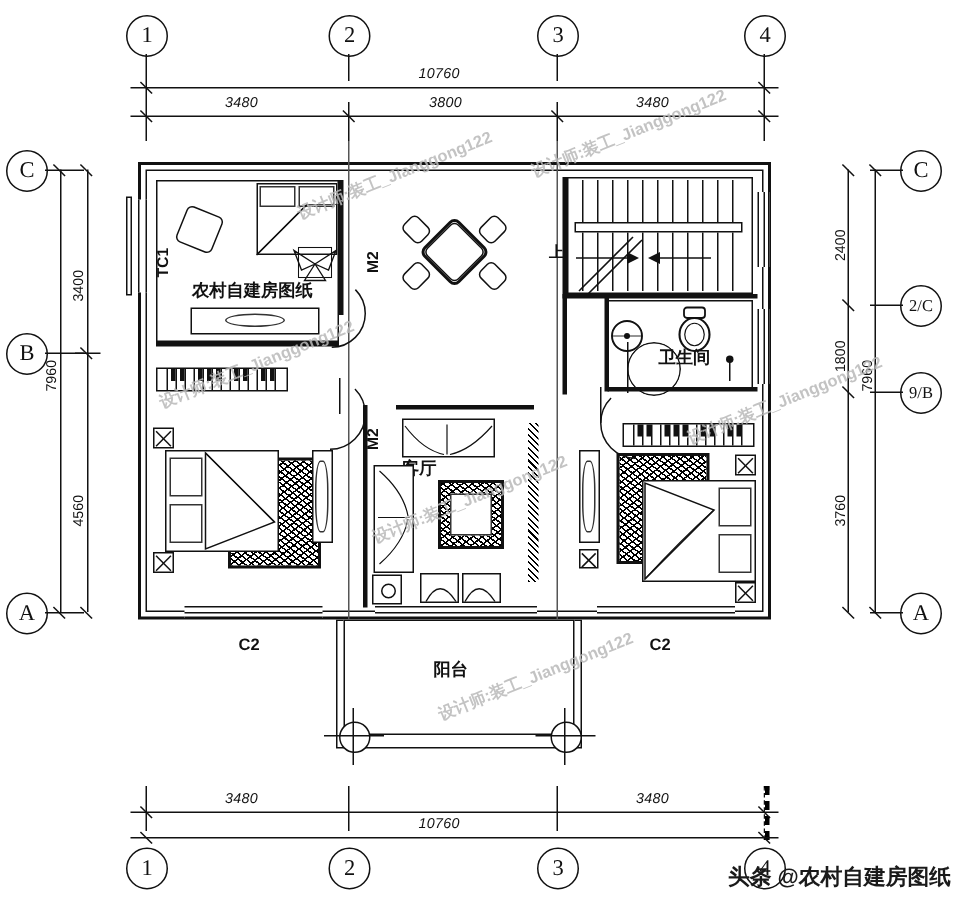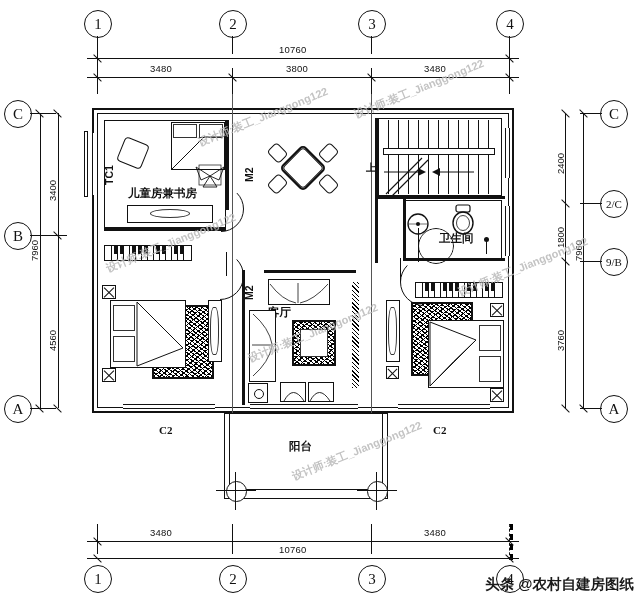--- a/index.html
+++ b/index.html
@@ -7,36 +7,36 @@
        font-family:"Liberation Sans","DejaVu Sans",sans-serif;color:#000;}
   #stage{position:absolute;left:0;top:0;width:640px;height:598px;}
   .abs{position:absolute;}
   
   .bub{position:absolute;width:26px;height:26px;border:1.3px solid #111;border-radius:50%;
        display:flex;align-items:center;justify-content:center;font-size:15px;
        font-family:"Liberation Serif","DejaVu Serif",serif;background:#fff;color:#111;}
   .bub.sm{font-size:11px;}
   
   .dim{position:absolute;font-size:9.5px;color:#111;white-space:nowrap;
-       font-family:"Liberation Sans",sans-serif;letter-spacing:.2px;}
+       font-family:"Liberation Sans",sans-serif;letter-spacing:.2px;font-style:italic;}
   .dimv{position:absolute;font-size:9.5px;color:#111;white-space:nowrap;
         transform-origin:center center;}
   
   .hl{position:absolute;height:0;border-top:1px solid #111;}
   .vl{position:absolute;width:0;border-left:1px solid #111;}
   .slash{position:absolute;width:11px;height:0;border-top:1.6px solid #111;
          transform:rotate(45deg);transform-origin:center;}
   
   .wall{position:absolute;background:#fff;border:1.6px solid #111;box-sizing:border-box;}
   .wallfill{position:absolute;background:#111;}
   .room{position:absolute;box-sizing:border-box;border:1.3px solid #111;background:#fff;}
   .furn{position:absolute;box-sizing:border-box;border:1px solid #111;background:#fff;}
   .furn-thin{position:absolute;box-sizing:border-box;border:.8px solid #333;background:#fff;}
   .lbl{position:absolute;font-size:11px;color:#111;white-space:nowrap;
-       font-family:Liberation Serif, serif;font-weight:700;}
+       font-family:Liberation Sans, sans-serif;font-weight:700;}
   .lbl-cn{position:absolute;font-size:11.5px;color:#111;white-space:nowrap;font-weight:700;}
   .lbl-v{position:absolute;font-size:10.5px;color:#111;white-space:nowrap;font-weight:700;
          transform:rotate(-90deg);transform-origin:left top;}
   .arc{position:absolute;border:1px solid #111;border-radius:50%;background:transparent;}
   .rug{position:absolute;box-sizing:border-box;border:2px solid #111;
        background:
         repeating-linear-gradient(38deg,#000 0 1px,transparent 1px 3px),
         repeating-linear-gradient(-38deg,#000 0 1px,transparent 1px 4px);
        background-color:#fff;}
   .hatch{position:absolute;
@@ -157,21 +157,21 @@
   <div class="slash" style="left:578px;top:113px;"></div>
   <div class="slash" style="left:578px;top:408px;"></div>
 
   <div class="wall" style="left:92px;top:108px;width:422px;height:305px;border-width:2px;"></div>
   <div class="wall" style="left:97px;top:113px;width:412px;height:295px;border-width:1.1px;"></div>
 
   <div class="vl" style="left:232px;top:94px;height:320px;border-color:#555;"></div>
   <div class="vl" style="left:371px;top:94px;height:320px;border-color:#555;"></div>
 
   <div class="room" style="left:104px;top:120px;width:122px;height:108px;"></div>
-  <div class="lbl-cn" style="left:128px;top:186px;">儿童房兼书房</div>
+  <div class="lbl-cn" style="left:128px;top:186px;">农村自建房图纸</div>
 
   <div class="winv" style="left:86px;top:133px;width:12px;height:62px;"></div>
   <div class="wall" style="left:84px;top:131px;width:4px;height:66px;border-width:1px;"></div>
   <div class="lbl-v" style="left:103px;top:185px;">TC1</div>
 
   <div class="furn" style="left:171px;top:122px;width:54px;height:48px;"></div>
   <div class="furn-thin" style="left:173px;top:124px;width:24px;height:14px;"></div>
   <div class="furn-thin" style="left:199px;top:124px;width:24px;height:14px;"></div>
   <svg class="abs" style="left:171px;top:136px;width:54px;height:36px;">
     <path d="M0,34 L34,0 L54,0" fill="none" stroke="#111" stroke-width="1"></path>

